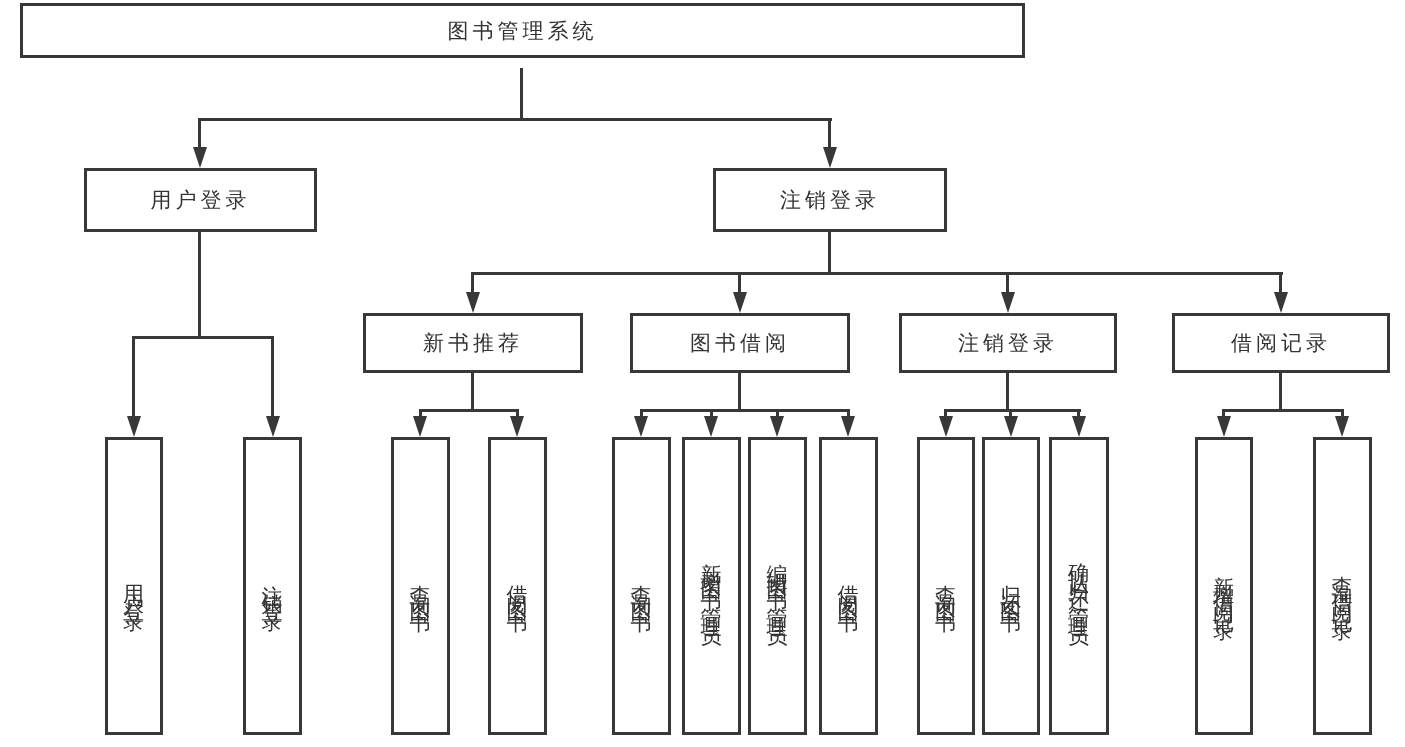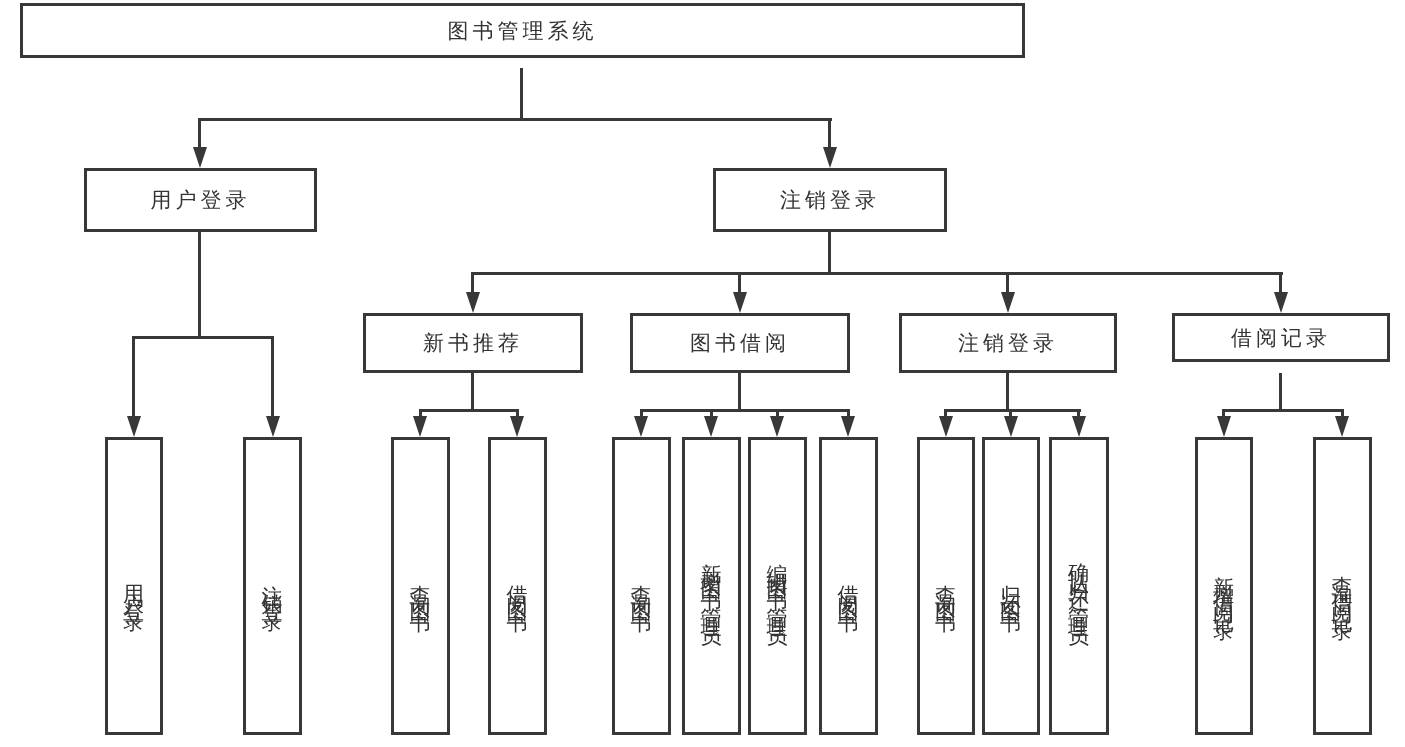--- a/index.html
+++ b/index.html
@@ -70,21 +70,21 @@
 
   <div class="box" style="left:630px;top:313px;width:220px;height:60px;">
     <span class="hlabel">图书借阅</span>
   </div>
   <div class="box" style="left:363px;top:313px;width:220px;height:60px;">
     <span class="hlabel">新书推荐</span>
   </div>
   <div class="box" style="left:899px;top:313px;width:218px;height:60px;">
     <span class="hlabel">注销登录</span>
   </div>
-  <div class="box" style="left:1172px;top:313px;width:218px;height:49px;">
+  <div class="box" style="left:1172px;top:313px;width:218px;height:60px;">
     <span class="hlabel">借阅记录</span>
   </div>
 
   <div class="ln" style="left:471px;top:373px;width:3px;height:39px;"></div>
   <div class="ln" style="left:419px;top:409px;width:100px;height:3px;"></div>
   <div class="ln" style="left:419px;top:409px;width:3px;height:10px;"></div>
   <div class="arrow" style="left:413px;top:416px;"></div>
   <div class="ln" style="left:516px;top:409px;width:3px;height:10px;"></div>
   <div class="arrow" style="left:510px;top:416px;"></div>
 

